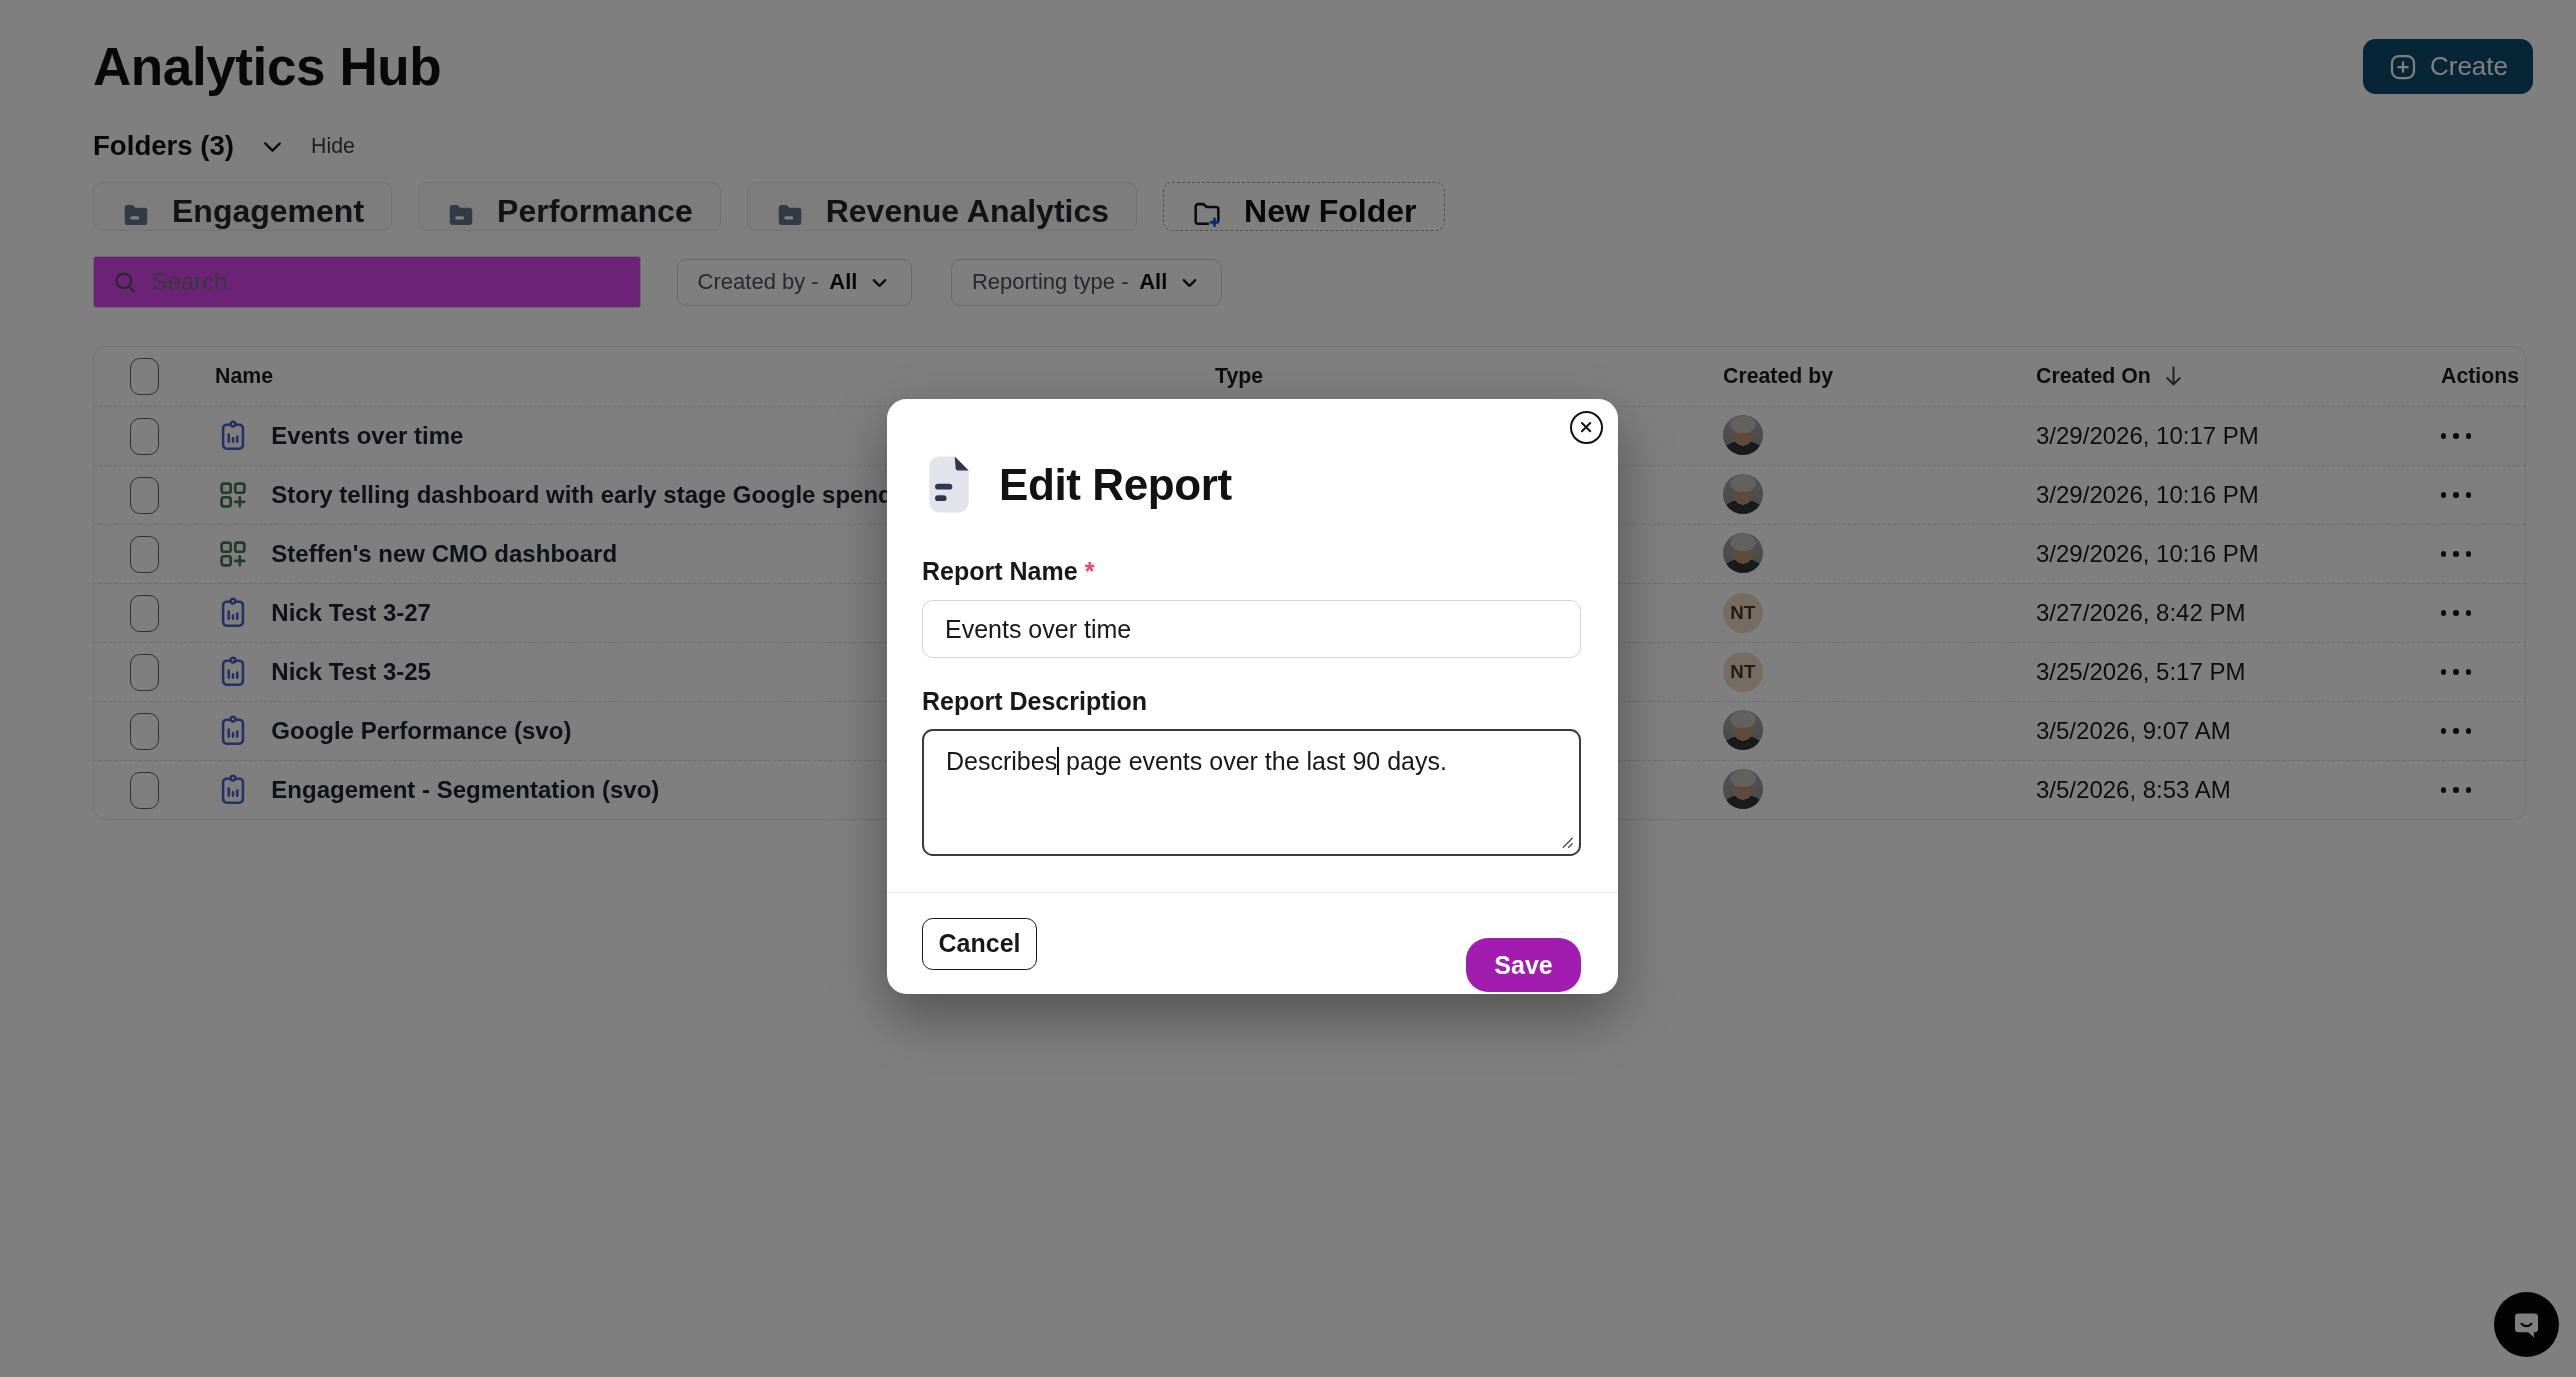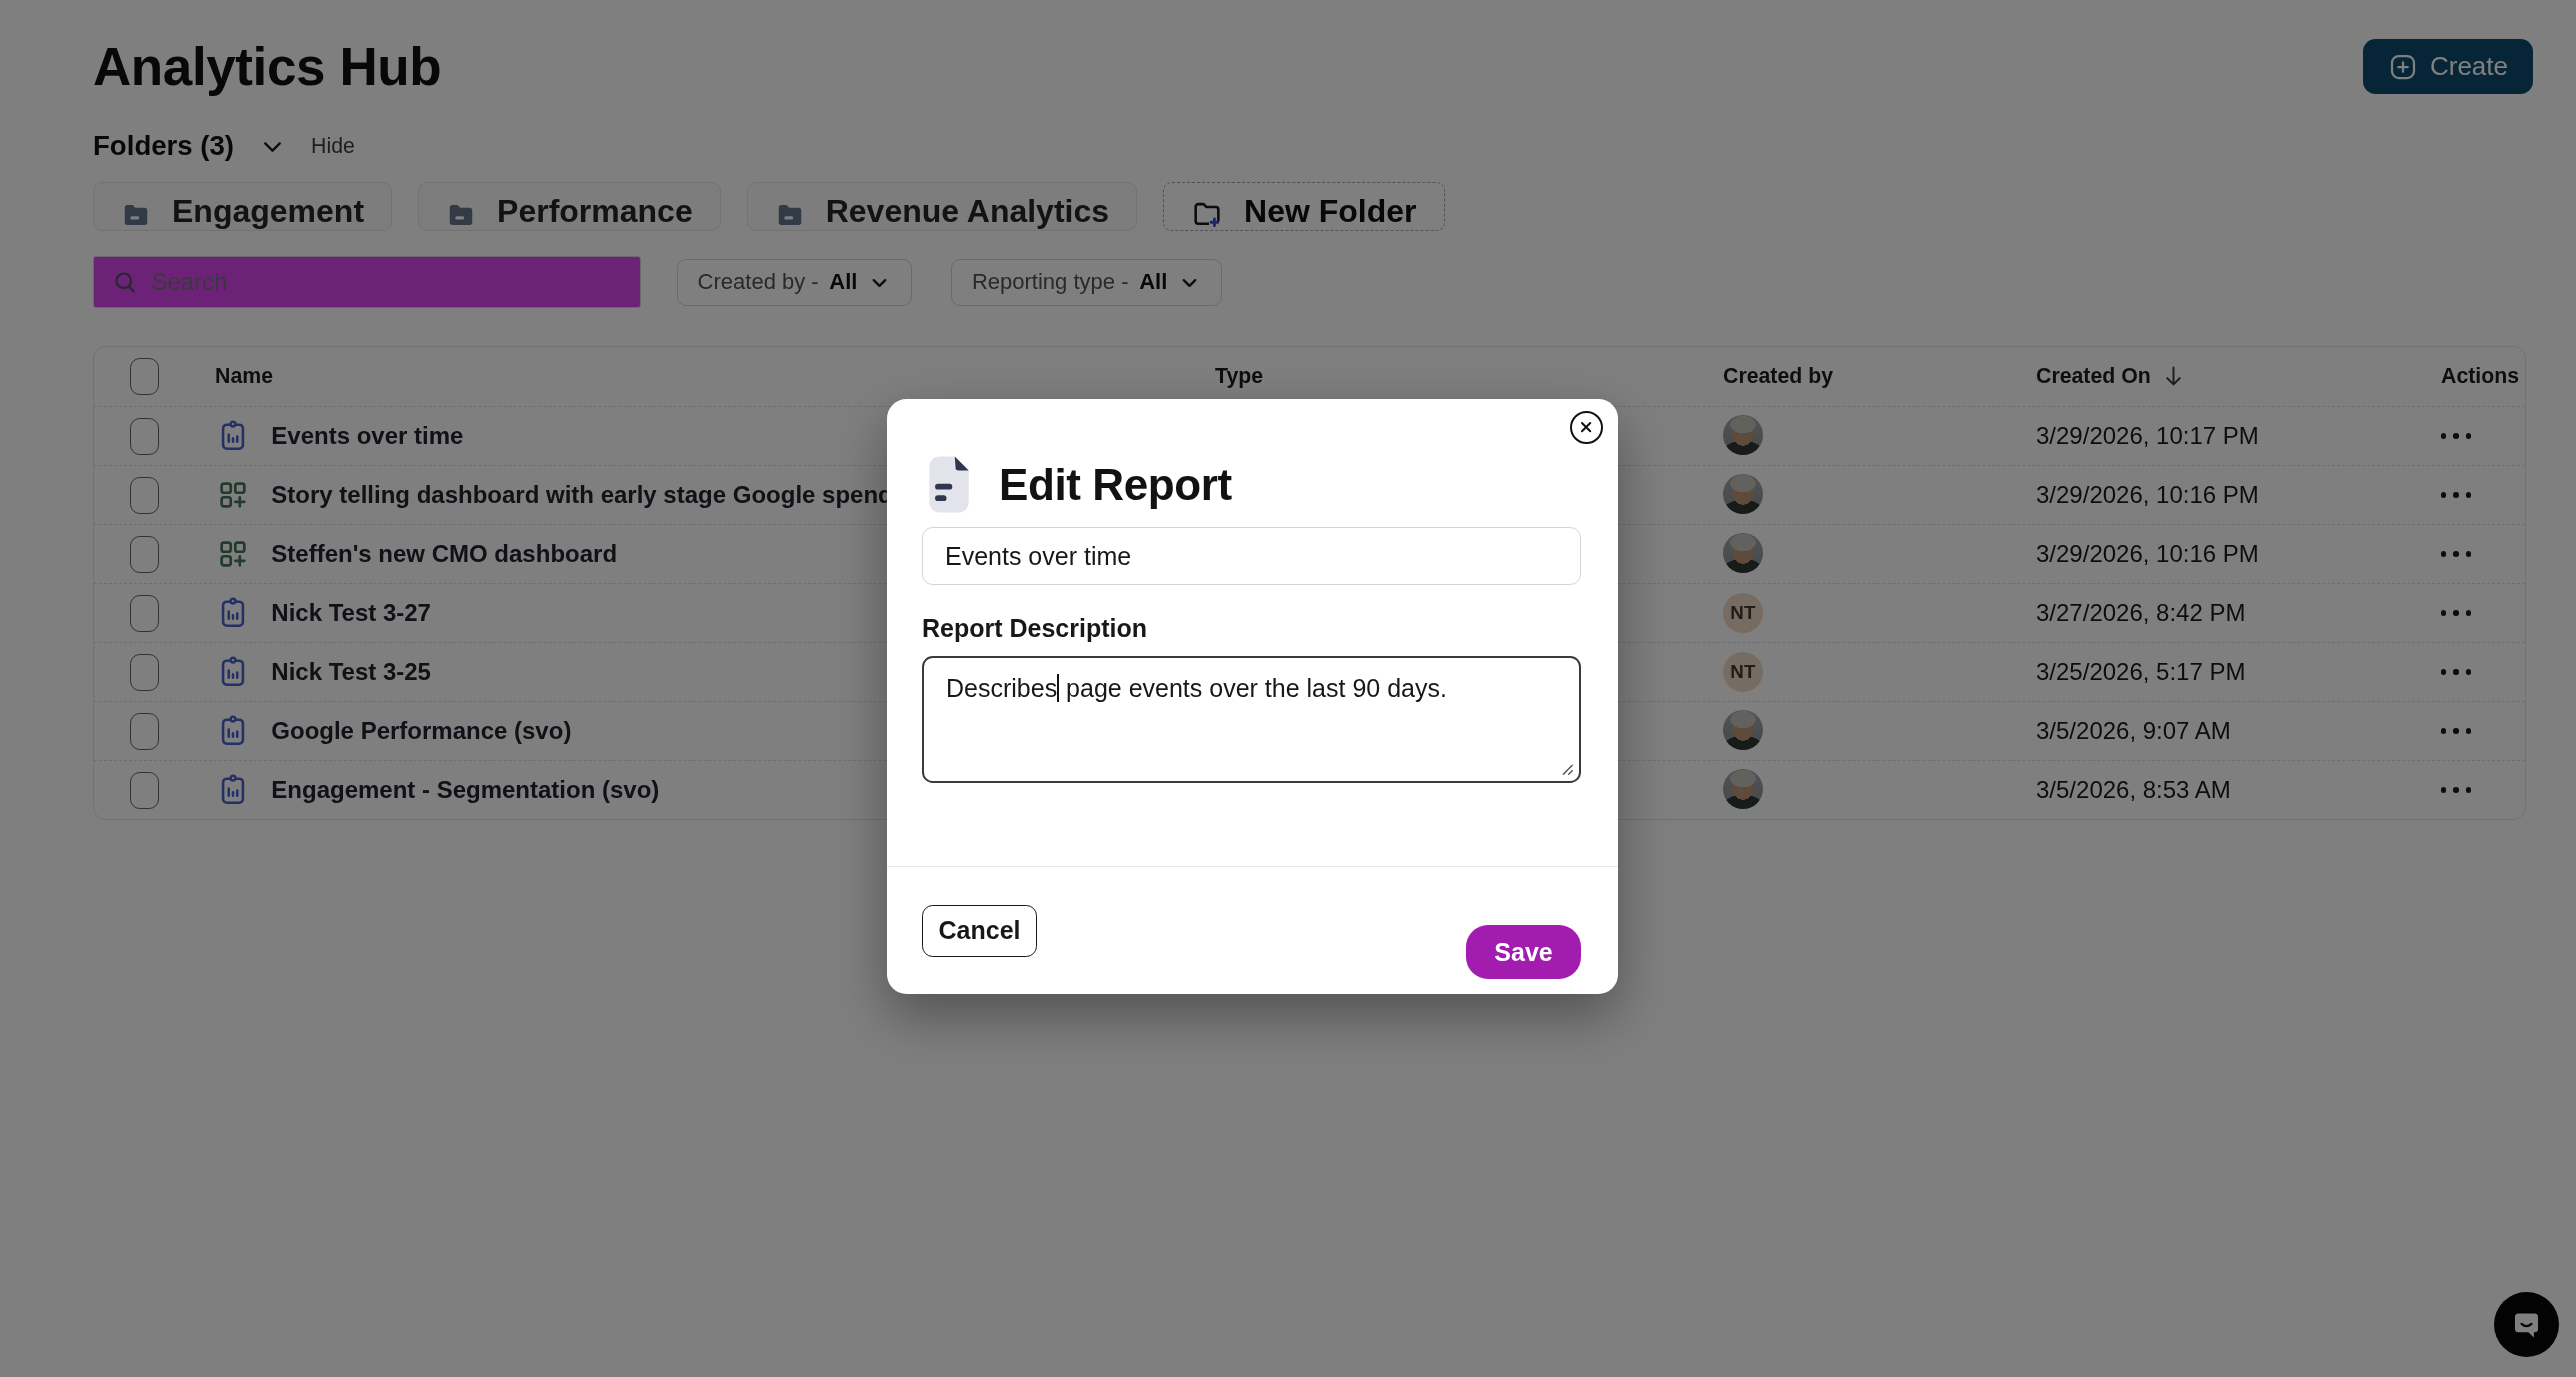--- a/index.html
+++ b/index.html
@@ -116,21 +116,21 @@
   .textarea {
     position:relative; margin-top:13.3px; width:659px; height:127px;
     border:2.7px solid #3a3a40; border-radius:10.7px; padding:14.2px 22px;
     font-size:25px; color:#18181b; background:#fff; cursor:text; line-height:1.35;
   }
   .caret { display:inline-block; width:0; border-left:2.7px solid #111; height:28.4px; vertical-align:-5.3px; }
   .pre { white-space:pre-wrap; }
   .resize-handle { position:absolute; right:5.3px; bottom:4.4px; }
 
   .modal-footer {
-    position:absolute; left:0; right:0; bottom:0; height:128px;
+    position:absolute; left:0; right:0; bottom:0; height:102px;
     border-top:1.8px solid #e7e7ea; display:flex; align-items:center; justify-content:space-between;
     padding:0 37px 0 35px;
   }
   .btn-cancel {
     width:115px; height:52px; background:#fff; border:1.8px solid #18181b; border-radius:10.7px;
     font-size:25px; font-weight:600; color:#18181b; cursor:pointer; font-family:inherit;
   }
   .btn-save {
     width:115px; height:54px; background:#a21caf; border:none; border-radius:22px;
     font-size:25px; font-weight:600; color:#fff; cursor:pointer; font-family:inherit;margin-top:43px;
@@ -474,20 +474,23 @@
         <path fill="#e3e3ec" d="M2 6a6 6 0 0 1 6-6h9.5L26 8.5V28a6 6 0 0 1-6 6H8a6 6 0 0 1-6-6z"></path>
         <path fill="#2e3650" d="M17.5 0L26 8.5h-6.3a1.7 1.7 0 0 1-1.7-1.7z"></path>
         <rect x="5.5" y="16.5" width="10.5" height="3.6" rx="1.8" fill="#2e3650"></rect>
         <rect x="5.5" y="23.5" width="7" height="3.6" rx="1.8" fill="#2e3650"></rect>
       </svg>
     </span>
     <span class="modal-title">Edit Report</span>
   </div>
 
   <div class="modal-body">
+    <div class="field-label">
+      <span>Report Name</span><span class="req">*</span>
+    </div>
     <input class="text-input" type="text" value="Events over time" style="">
 
     <div class="field-label desc">Report Description</div>
     <div class="textarea">
       <span class="pre">Describes</span><span class="caret"></span><span class="pre"> page events over the last 90 days.</span>
       <span class="resize-handle ticon" style="width:16px;height:16px;">
         <svg viewBox="0 0 18 18" stroke="#52525b" stroke-width="1.6" stroke-linecap="round">
           <path d="M16 6L6 16M16 12l-4 4"></path>
         </svg>
       </span>

